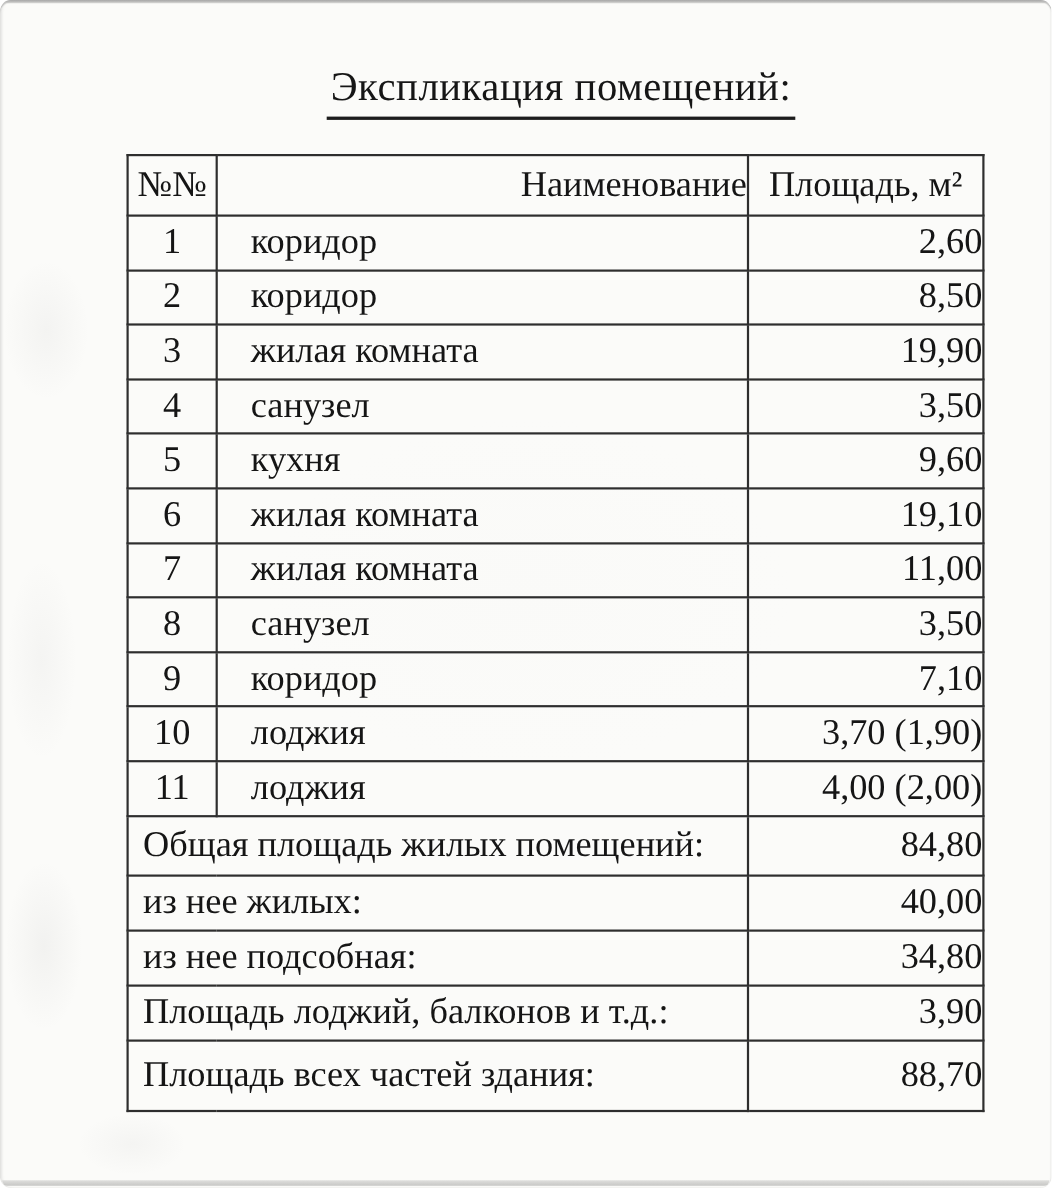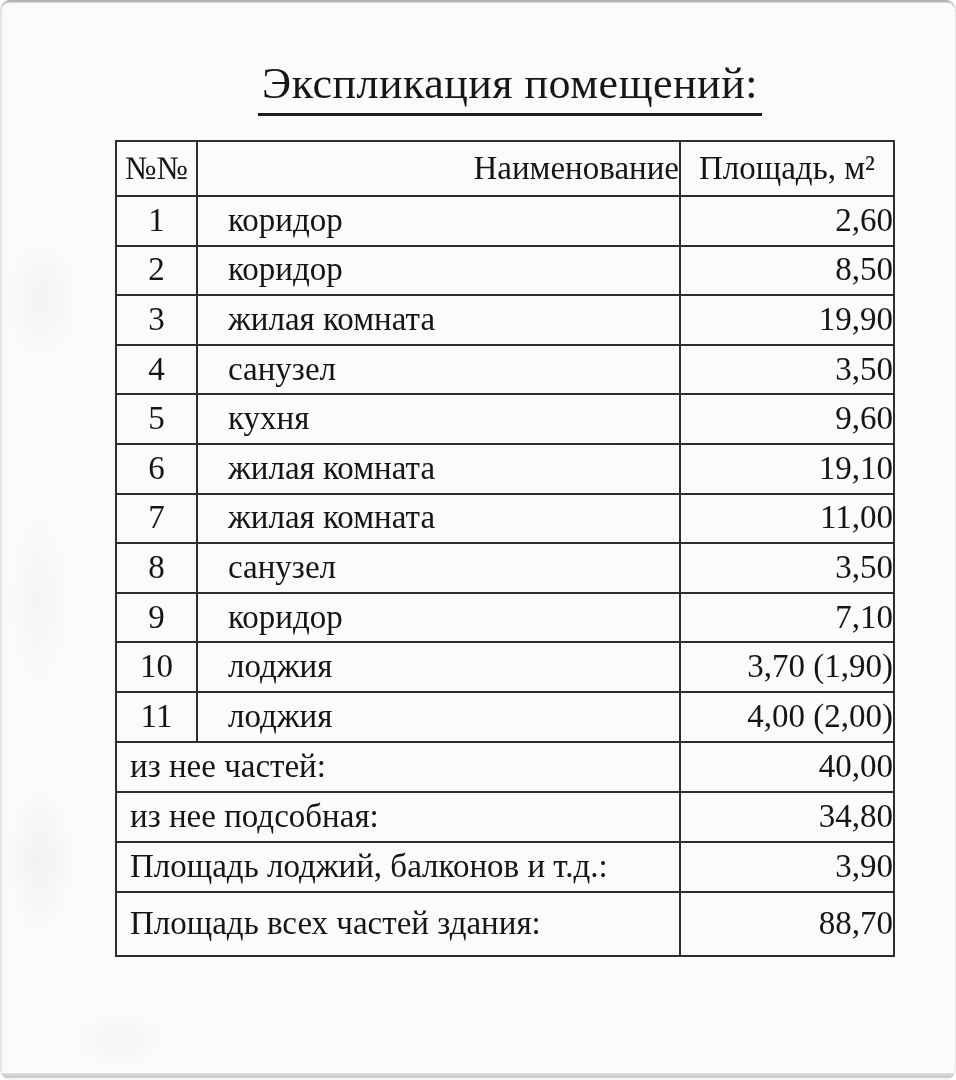--- a/index.html
+++ b/index.html
@@ -54,21 +54,21 @@
   .title-wrap {
     position: absolute;
     top: 60px;
     left: 0;
     width: 956px;
     text-align: center;
   }
   .title {
     display: inline-block;
     transform: translateX(32px);
-    font-size: 44px;
+    font-size: 37px;
     font-weight: 400;
     letter-spacing: 0.5px;
     color: #161616;
     border-bottom: 3px solid #1d1d1d;
     padding: 0 4px 5px 4px;
     line-height: 1.1;
   }
 
   
   table.explication {
@@ -183,22 +183,26 @@
         <tr class="room-row">
           <td class="c-num">10</td>
           <td class="c-name">лоджия</td>
           <td class="c-area">3,70 (1,90)</td>
         </tr>
         <tr class="room-row">
           <td class="c-num">11</td>
           <td class="c-name">лоджия</td>
           <td class="c-area">4,00 (2,00)</td>
         </tr>
+        <tr class="sum-row sum-first">
+          <td class="c-sumlabel" colspan="2">Общая площадь жилых помещений:</td>
+          <td class="c-area">84,80</td>
+        </tr>
         <tr class="sum-row">
-          <td class="c-sumlabel" colspan="2">из нее частей:</td>
+          <td class="c-sumlabel" colspan="2">из нее жилых:</td>
           <td class="c-area">40,00</td>
         </tr>
         <tr class="sum-row">
           <td class="c-sumlabel" colspan="2">из нее подсобная:</td>
           <td class="c-area">34,80</td>
         </tr>
         <tr class="sum-row">
           <td class="c-sumlabel" colspan="2">Площадь лоджий, балконов и т.д.:</td>
           <td class="c-area">3,90</td>
         </tr>

